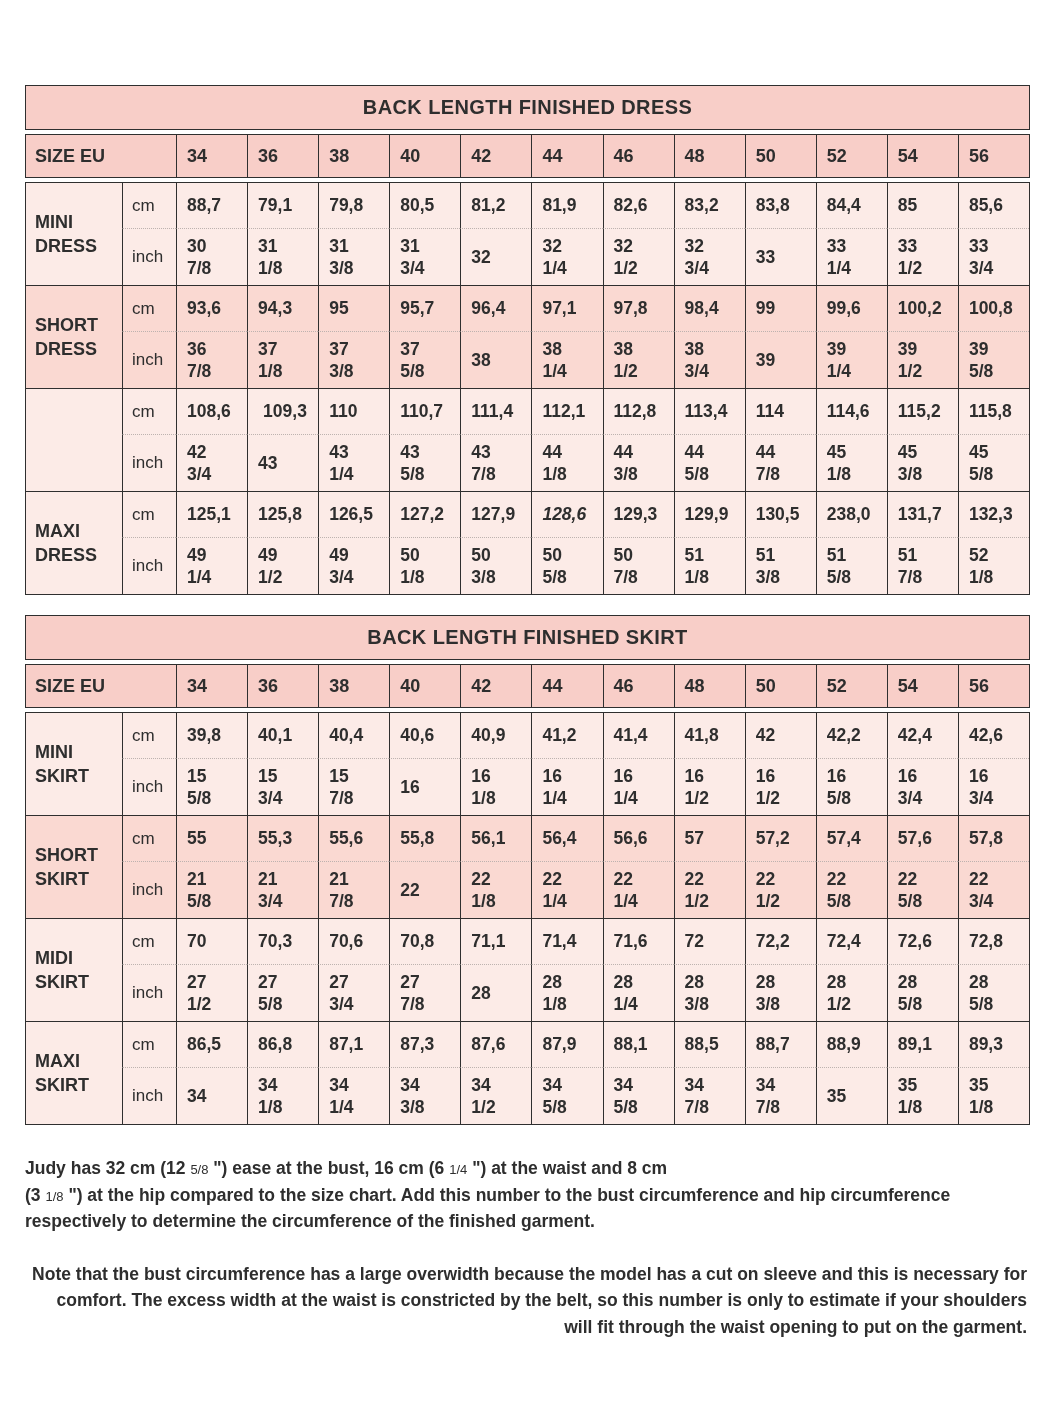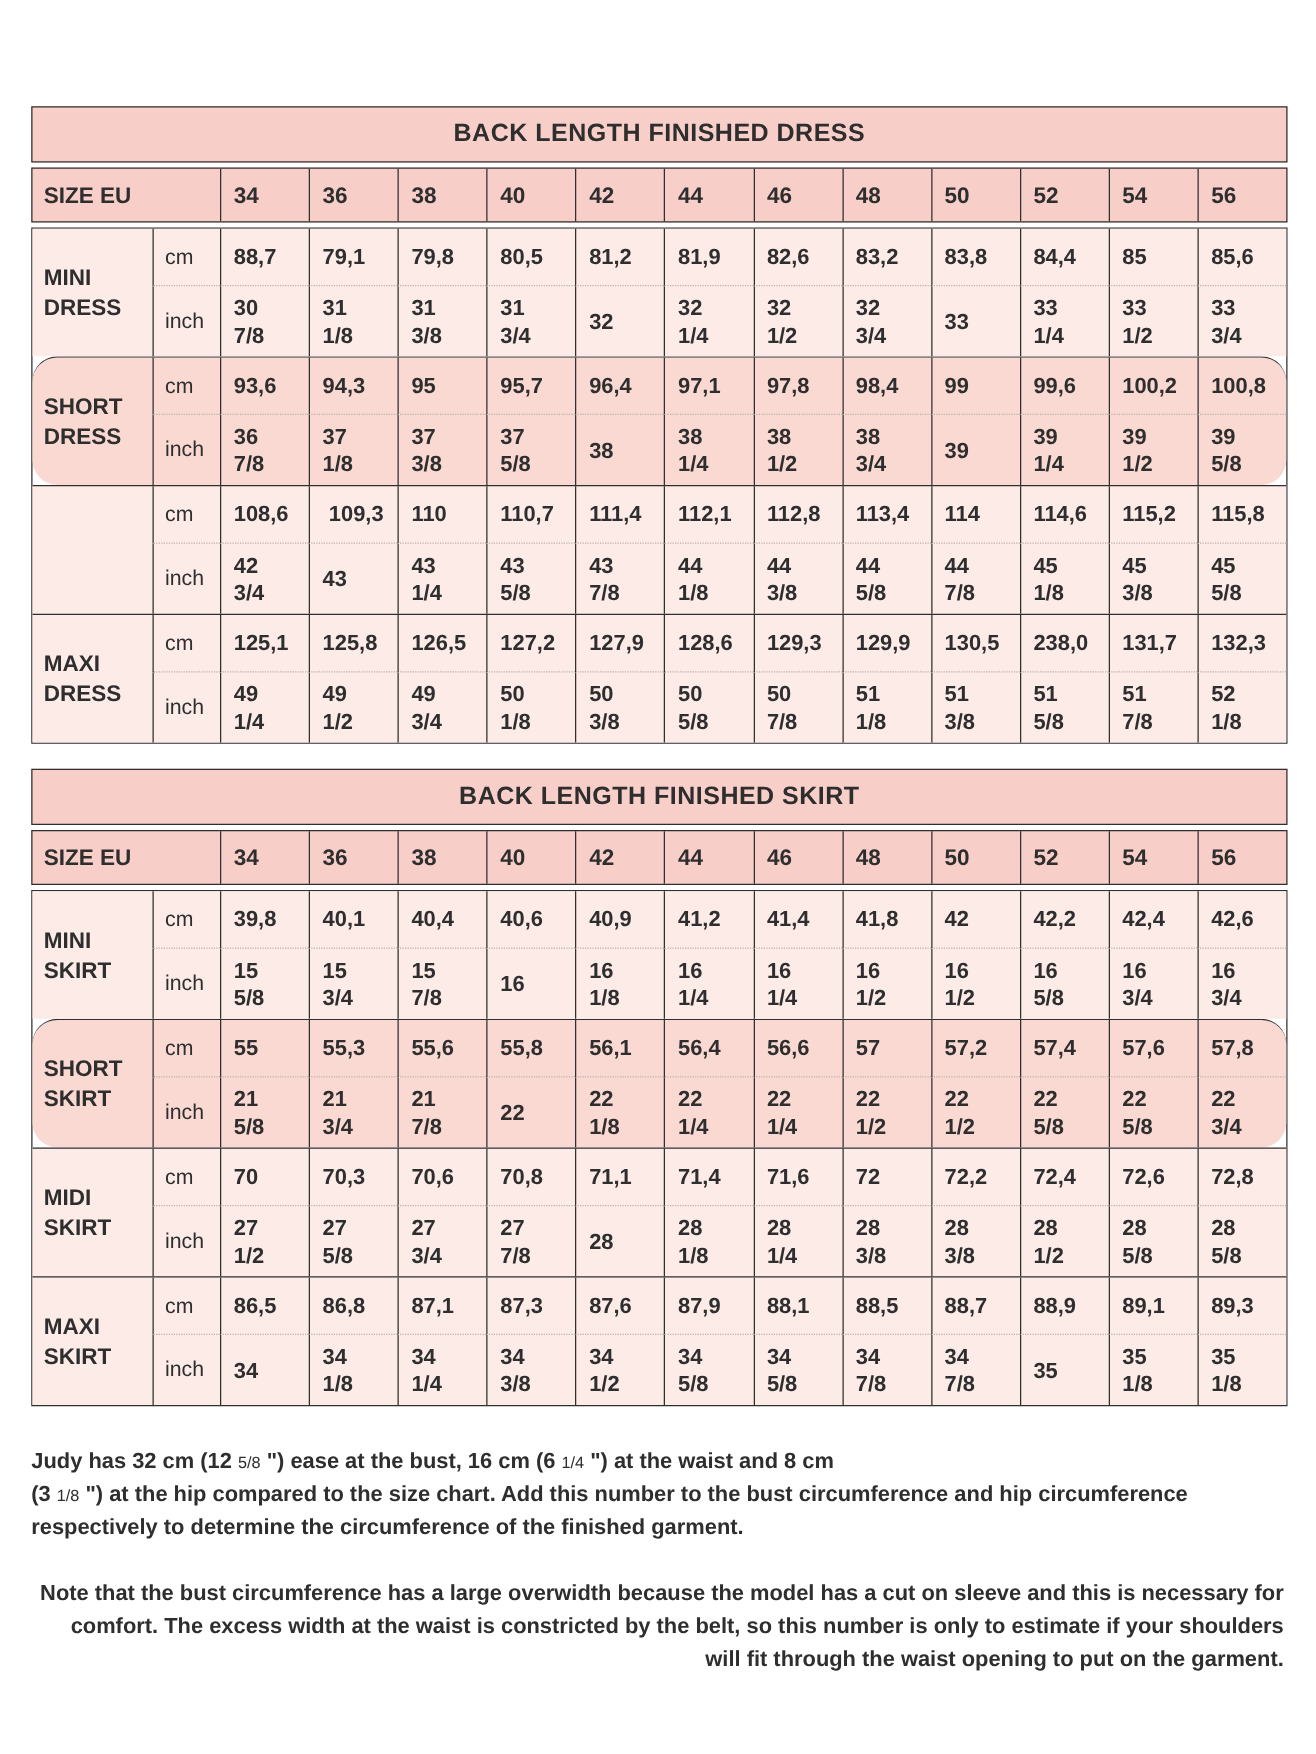--- a/index.html
+++ b/index.html
@@ -49,21 +49,21 @@
   }
 
   .tbl-body{border:1.5px solid var(--border);}
   .row-group{
     display:grid;
     grid-template-columns:96px 54px repeat(12,1fr);
     grid-template-rows:46px 56px;
   }
   .row-group + .row-group{border-top:1.5px solid var(--border);}
   .shade-light{background:var(--pink-light);}
-  .shade-dark{background:var(--pink-dark);border-radius:20px;}
+  .shade-dark{background:var(--pink-dark);}
 
   .name-cell{
     grid-column:1;grid-row:1/3;
     display:flex;align-items:center;
     padding-left:9px;padding-right:4px;
     font-weight:bold;font-size:18px;line-height:1.35;
   }
   .unit-cell{
     grid-column:2;
     display:flex;align-items:center;padding-left:9px;
@@ -228,21 +228,21 @@
         </div>
         <div class="row-group shade-light">
           <div class="name-cell">MAXI DRESS</div>
           <div class="unit-cell row-cm">cm</div>
           <div class="unit-cell row-inch">inch</div>
           <div class="val-cell row-cm" style="grid-column: 3;">125,1</div>
           <div class="val-cell row-cm" style="grid-column: 4;">125,8</div>
           <div class="val-cell row-cm" style="grid-column: 5;">126,5</div>
           <div class="val-cell row-cm" style="grid-column: 6;">127,2</div>
           <div class="val-cell row-cm" style="grid-column: 7;">127,9</div>
-          <div class="val-cell row-cm" style="grid-column: 8;">128,6</div>
+          <div class="val-cell row-cm" style="grid-column: 8; font-style: italic;">128,6</div>
           <div class="val-cell row-cm" style="grid-column: 9;">129,3</div>
           <div class="val-cell row-cm" style="grid-column: 10;">129,9</div>
           <div class="val-cell row-cm" style="grid-column: 11;">130,5</div>
           <div class="val-cell row-cm" style="grid-column: 12;">238,0</div>
           <div class="val-cell row-cm" style="grid-column: 13;">131,7</div>
           <div class="val-cell row-cm" style="grid-column: 14;">132,3</div>
           <div class="val-cell row-inch" style="grid-column: 3;">49
 1/4</div>
           <div class="val-cell row-inch" style="grid-column: 4;">49
 1/2</div>

